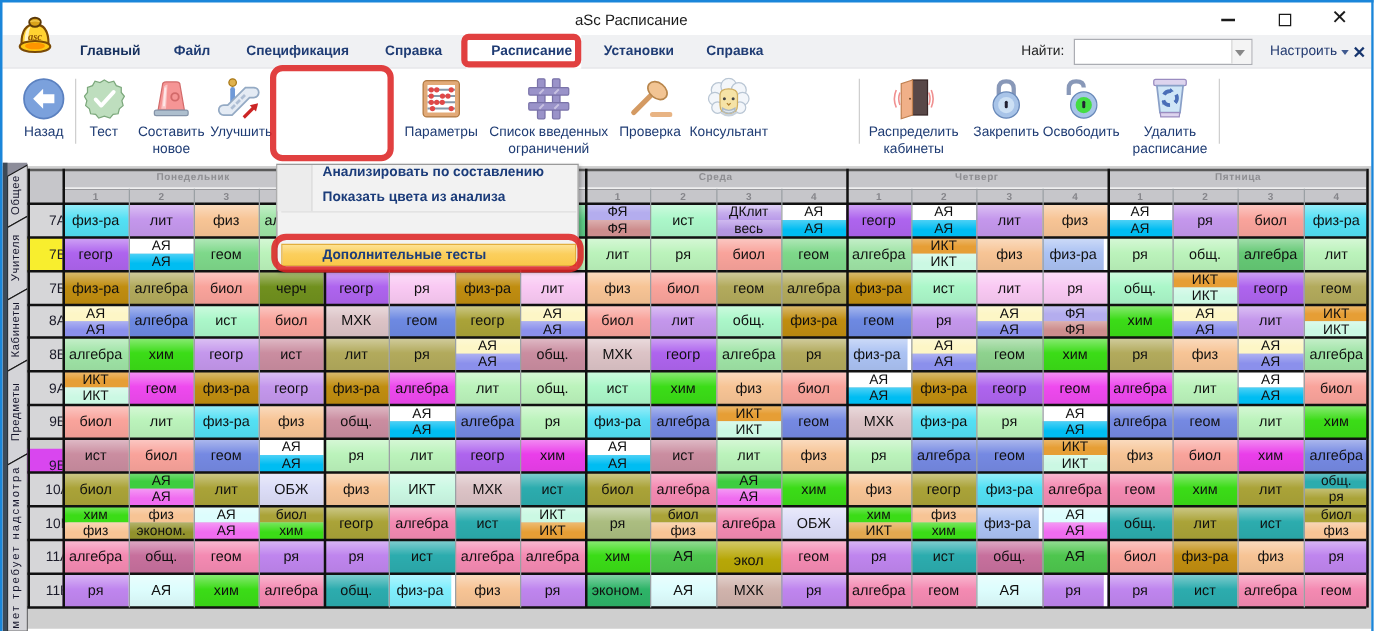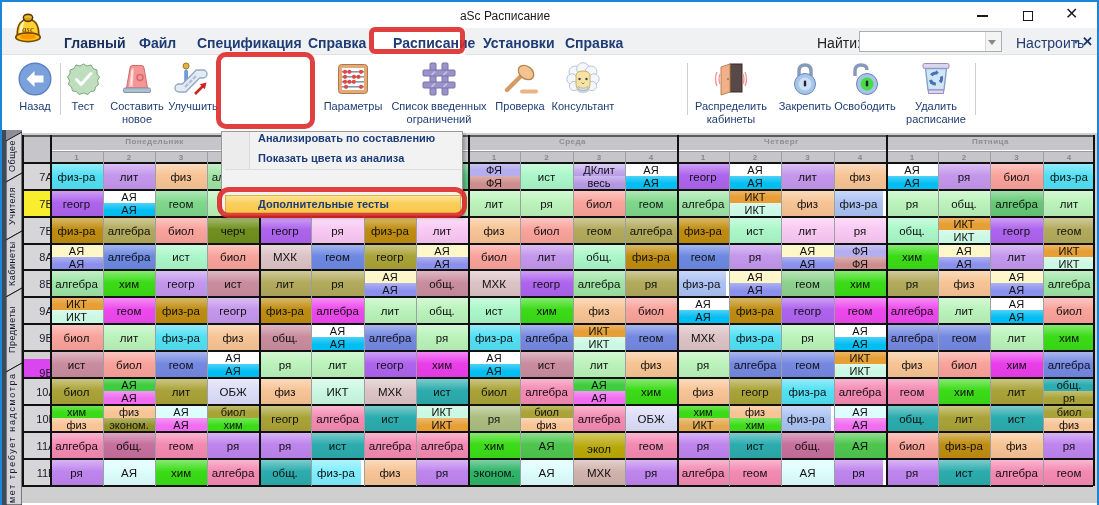--- a/index.html
+++ b/index.html
@@ -1,19 +1,19 @@
 <!DOCTYPE html>
 <html><head><meta charset="utf-8"><style>
 *{margin:0;padding:0;box-sizing:border-box}
 html,body{width:1099px;height:505px;overflow:hidden}
 body{position:relative;font-family:"Liberation Sans",sans-serif;background:#fff}
 #win{position:absolute;inset:0;border:2px solid #1a86da;border-bottom:none}
 #title{position:absolute;left:0;top:2px;width:1010px;height:26px;background:#fff;font-size:12px;color:#1a1a1a;text-align:center;line-height:28px}
 #menuband{position:absolute;left:2px;right:2px;top:28px;height:27px;background:#f0f1f3;border-bottom:1px solid #e2e2e6}
-.mi{position:absolute;top:7px;font-size:14px;font-weight:700;color:#1f3c74;white-space:nowrap}
+.mi{position:absolute;top:7px;font-size:11px;font-weight:700;color:#1f3c74;white-space:nowrap}
 #toolbar{position:absolute;left:2px;right:2px;top:55px;height:75px;background:#fff}
 .tbtn{position:absolute;top:4px;text-align:center}
 .tic{height:40px;display:flex;align-items:center;justify-content:center}
 .tlb{font-size:11px;color:#1f3c74;line-height:12.5px;margin-top:1px}
 .tsep{position:absolute;top:8px;width:1px;height:52px;background:#cfcfcf}
 #anbtn{position:absolute;left:222px;top:2px;width:86px;height:66px;border:1px solid #e0a43c;border-radius:2px;text-align:center;
  background:linear-gradient(180deg,#fab460 0%,#f7a041 44%,#fac379 50%,#fdeeb4 84%,#f8e292 100%)}
 .anlb{font-size:11px;color:#1f3c74;margin-top:-2px}
 .anarr{width:0;height:0;border:4px solid transparent;border-top:5px solid #3858a0;display:inline-block;margin-top:3px}
 #gridarea{position:absolute;left:2px;right:2px;top:133px;height:370px;background:#cfcfcf;border-top:1px solid #d0d0d0}

